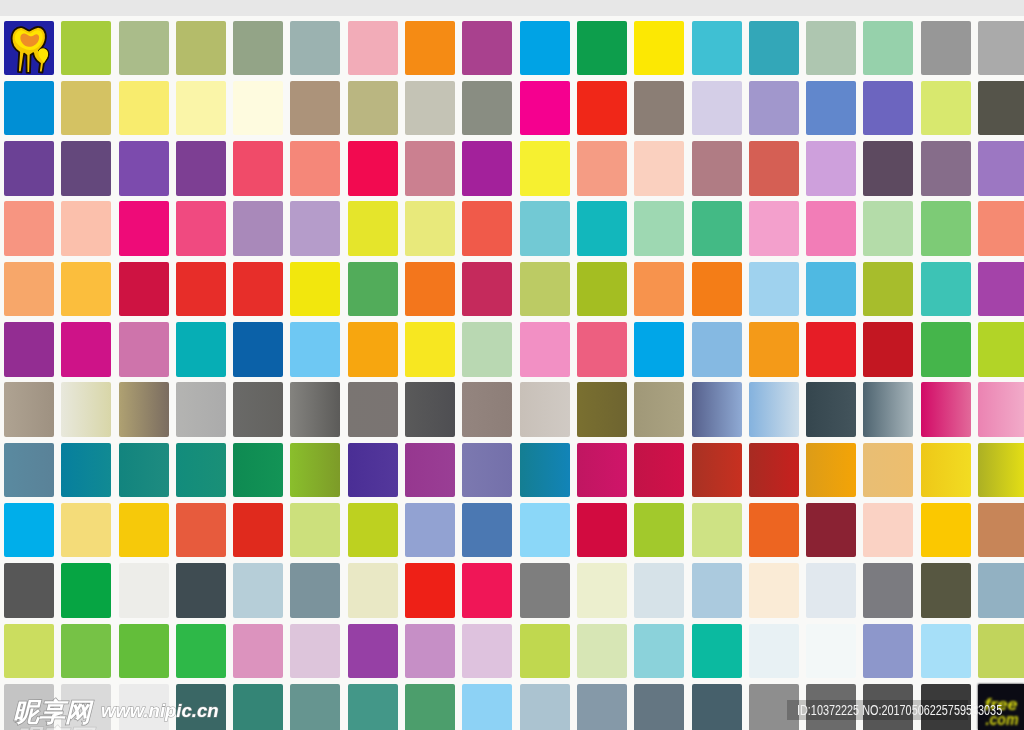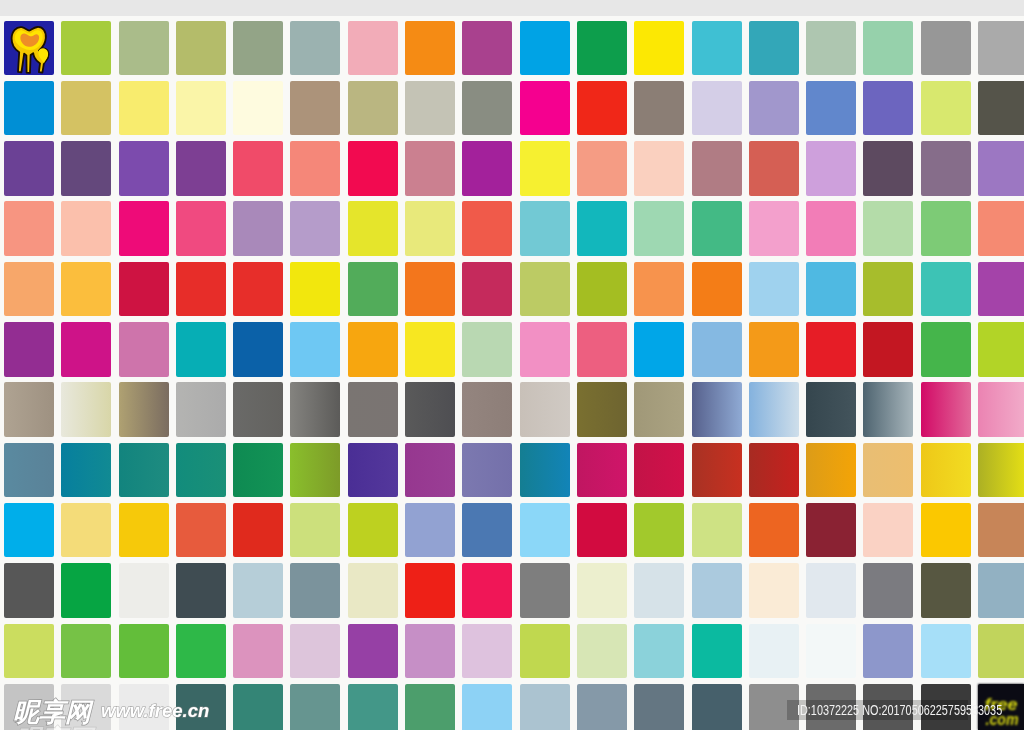--- a/index.html
+++ b/index.html
@@ -273,21 +273,21 @@
       <div class="cell" style="left: 748.8px; top: 683.8px; width: 50px; height: 54.5px; border-radius: 2px; background: rgb(142, 142, 142);"></div>
       <div class="cell" style="left: 806.1px; top: 683.8px; width: 50px; height: 54.5px; border-radius: 2px; background: rgb(107, 107, 107);"></div>
       <div class="cell" style="left: 863.4px; top: 683.8px; width: 50px; height: 54.5px; border-radius: 2px; background: rgb(86, 86, 86);"></div>
       <div class="cell" style="left: 920.7px; top: 683.8px; width: 50px; height: 54.5px; border-radius: 2px; background: rgb(58, 58, 58);"></div>
       <div class="cell" style="left: 978px; top: 683.8px; width: 50px; height: 54.5px; border-radius: 2px; background: rgb(12, 12, 20);"></div>
     </div>
 
   <div id="watermark">
     <div id="wm-cn">昵享网</div>
     <div id="wm-cn2">昵享网</div>
-    <div id="wm-url">www.free.cn</div>
+    <div id="wm-url">www.nipic.cn</div>
     <div id="wm-id-band"></div>
     <div id="wm-logo"><svg viewBox="0 0 46 46" width="46" height="46">
   <rect x="0" y="0" width="46" height="46" fill="#0B0B14"></rect>
   <text x="23" y="26" font-family="Liberation Sans,sans-serif" font-size="17" font-weight="bold" font-style="italic" fill="#D4D411" text-anchor="middle" textLength="33" lengthAdjust="spacingAndGlyphs">free</text>
   <text x="24" y="41" font-family="Liberation Sans,sans-serif" font-size="16" font-weight="bold" font-style="italic" fill="#D4D411" text-anchor="middle" textLength="33" lengthAdjust="spacingAndGlyphs">.com</text>
 </svg></div>
     <div id="wm-id">ID:10372225 NO:20170506225759583035</div>
   </div>
 </div>
 

